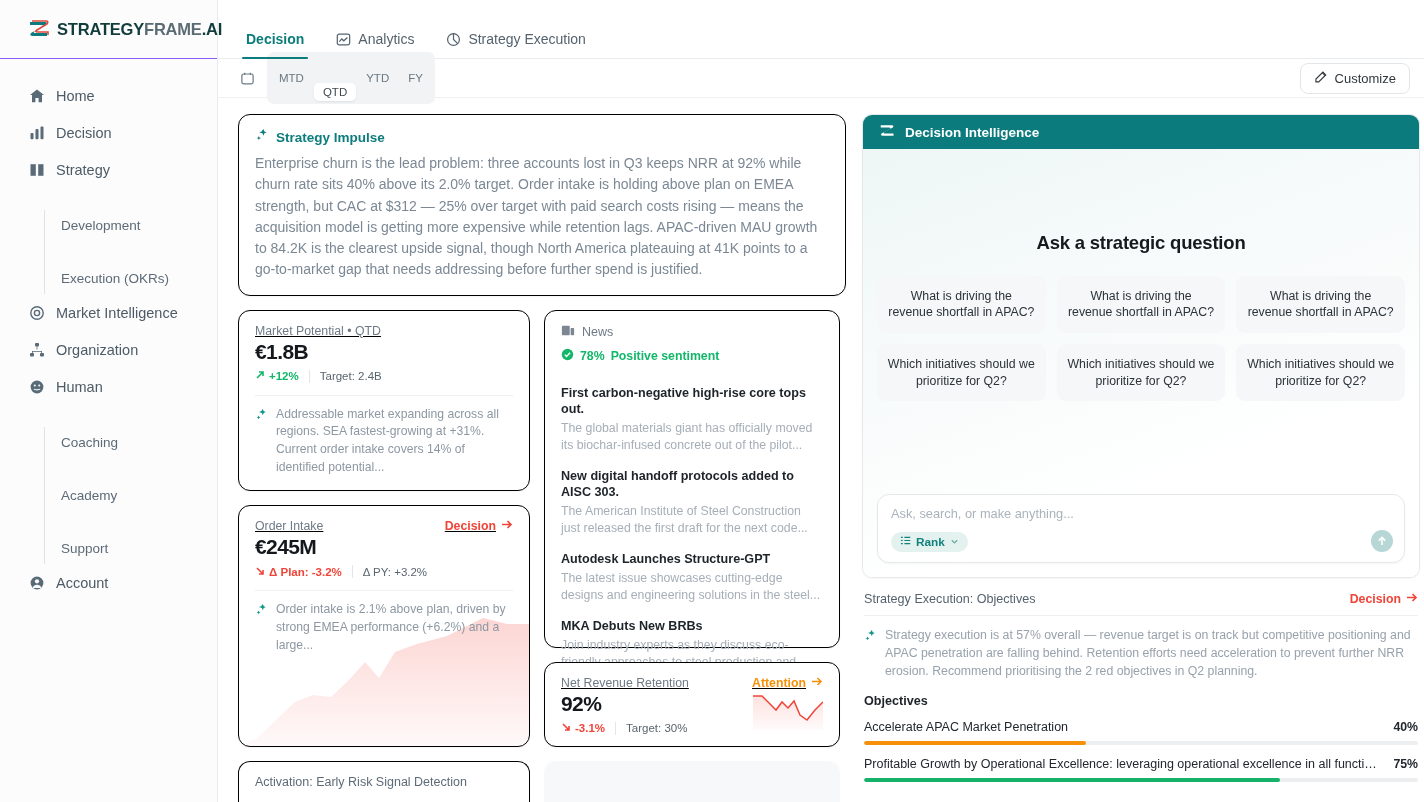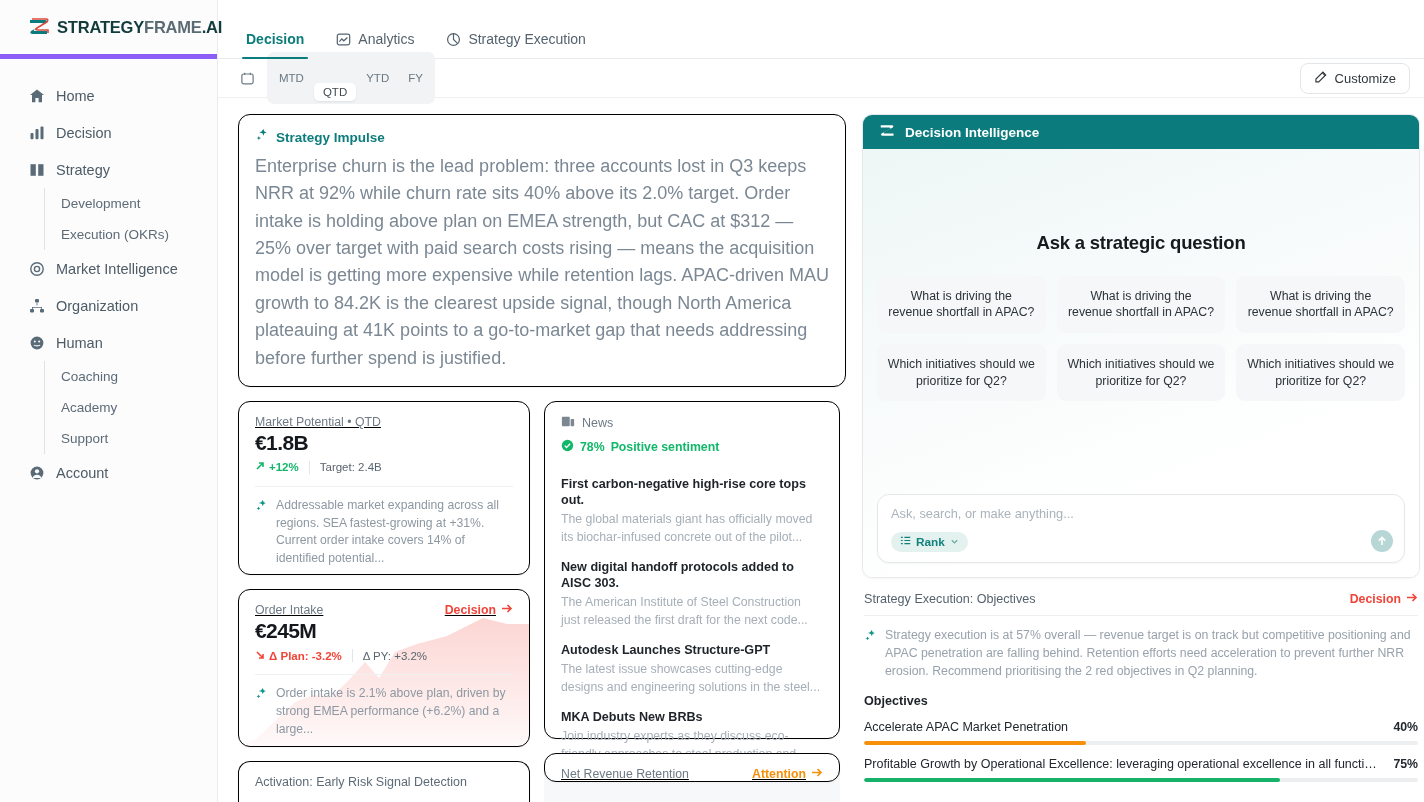--- a/index.html
+++ b/index.html
@@ -14,42 +14,42 @@
 
   
   .sidebar {
     width: 218px; height: 802px; flex: 0 0 218px;
     background: #fcfcfd;
     border-right: 1px solid #e9ecef;
     display: flex; flex-direction: column;
   }
   .logo-wrap {
     height: 59px; display: flex; align-items: center;
-    padding-left: 28px; border-bottom: 5px solid #8b5cf6;
+    padding-left: 28px; border-bottom: 1px solid #8b5cf6;
   }
   .logo-mark {
     width: 22px; height: 20px; margin-right: 7px;
     position: relative; flex: 0 0 22px;
   }
   .logo-mark svg { display:block; }
   .logo-text { font-size: 16.5px; font-weight: 700; letter-spacing: -0.2px; line-height:1; }
   .logo-text .t1 { color: #123c3c; }
   .logo-text .t2 { color: #5b6b74; font-weight: 600;}
   .logo-text .t3 { color: #123c3c; }
 
   .nav { padding-top: 18px; }
   .nav-item {
     display: flex; align-items: center; gap: 11px;
     padding: 10px 0 10px 28px; cursor: pointer;
     font-size: 14.5px; color: #4d5b66;
   }
   .nav-item .ic { width: 17px; height: 17px; flex: 0 0 17px; color:#5a6b78; display:flex; align-items:center; justify-content:center;}
   .nav-sub-group { position: relative; margin-left: 44px; padding-left: 16px; border-left: 1.5px solid #dfe3e7; }
   .nav-sub {
-    padding: 8px 0; font-size: 13.5px; color: #5d6b77; cursor: pointer;
+    padding: 8px 0; font-size: 13.5px; color: #5d6b77; cursor: pointer; margin-top: 22px;
   }
 
   
   .main { flex: 1 1 auto; height: 802px; display: flex; flex-direction: column; min-width:0;}
   .tabbar {
     height: 59px; flex: 0 0 59px; display: flex; align-items: flex-end;
     border-bottom: 1px solid #e9ecef; padding-left: 14px; gap: 4px;
   }
   .tab {
     display: flex; align-items: center; gap: 7px;
@@ -90,21 +90,21 @@
 
   .card {
     background: #ffffff; border: 1px solid #000000; border-radius: 12px;
     box-shadow: 0 1px 2px rgba(16,24,40,.04);
   }
 
   
   .impulse { padding: 13px 16px 14px 16px; }
   .impulse-head { display:flex; align-items:center; gap: 7px; margin-bottom: 7px;}
   .impulse-title { color: #0d7c7c; font-size: 13.5px; font-weight: 600; }
-  .impulse-body { font-size: 18px; line-height: 1.52; color: #7b8894; }
+  .impulse-body { font-size: 14px; line-height: 1.52; color: #7b8894; }
 
   .row2 { display: flex; gap: 14px; flex: 1 1 auto; min-height:0;}
   .col-a { width: 292px; flex: 0 0 292px; display:flex; flex-direction:column; gap: 14px; }
   .col-b { width: 296px; flex: 0 0 296px; display:flex; flex-direction:column; gap: 14px; }
 
   .kpi { padding: 13px 16px 14px 16px; position: relative; overflow: hidden; }
   .kpi-top { display:flex; align-items:flex-start; justify-content:space-between;text-decoration:underline;}
   .kpi-label { font-size: 12.3px; color: #6e7a86; }
   .kpi-action { font-size: 12.3px; font-weight: 600; display:flex; align-items:center; gap:5px; cursor:pointer;}
   .kpi-action.red { color: #f04438; }

